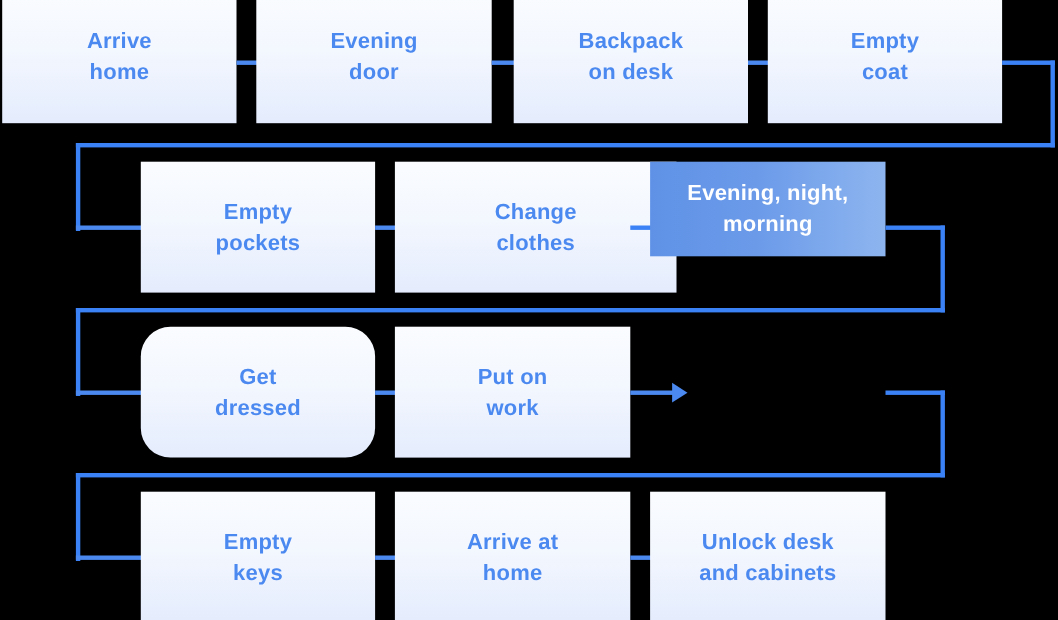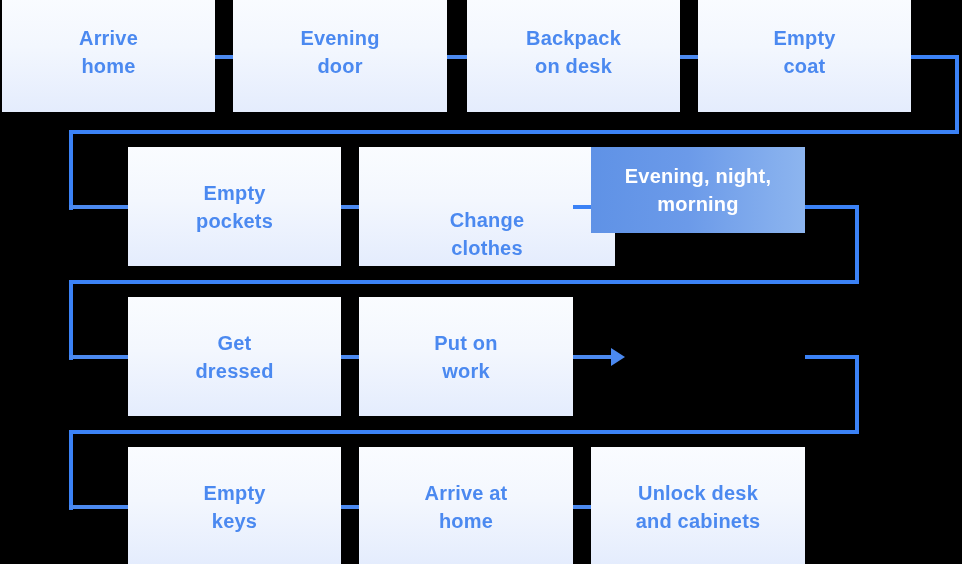--- a/index.html
+++ b/index.html
@@ -118,21 +118,21 @@
 
   <div class="node" style="left:128px; top:147px; width:213px; height:119px;">
     <span class="label">Empty
 pockets</span>
   </div>
   <div class="arrow" style="left:341px; top:196px; width:54px;">
     <span class="shaft" style="width:39px;"></span>
       <span class="head" style="left:37px;"></span>
   </div>
 
-  <div class="node" style="left:359px; top:147px; width:256px; height:119px;align-items:flex-end;">
+  <div class="node" style="left:359px; top:147px; width:256px; height:119px;">
     <span class="label">Change
 clothes</span>
   </div>
   <div class="arrow white" style="left:573px; top:196px; width:54px;">
     <span class="shaft" style="width:40px; background:#3b82f6;"></span>
       <span class="head" style="left:38px;"></span>
   </div>
 
   <div class="node highlight" style="left:591px; top:147px; width:214px; height:86px;">
     <span class="label">Evening, night,
@@ -141,21 +141,21 @@
 
   <div class="seg h" style="left:805px; top:205px; width:54px;"></div>
   <div class="seg v" style="left:855px; top:205px; height:79px;"></div>
   <div class="seg h" style="left:69px;  top:280px; width:790px;"></div>
   <div class="seg v" style="left:69px;  top:280px; height:80px;"></div>
   <div class="arrow" style="left:69px;  top:346px; width:90px;">
     <span class="shaft" style="width:76px;"></span>
       <span class="head" style="left:73px;"></span>
   </div>
 
-  <div class="node" style="left:128px; top:297px; width:213px; height:119px;">
+  <div class="node" style="left:128px; top:297px; width:213px; height:119px;border-radius:27px;">
     <span class="label">Get
 dressed</span>
   </div>
   <div class="arrow" style="left:341px; top:346px; width:54px;">
     <span class="shaft" style="width:39px;"></span>
       <span class="head" style="left:37px;"></span>
   </div>
 
   <div class="node" style="left:359px; top:297px; width:214px; height:119px;">
     <span class="label">Put on

